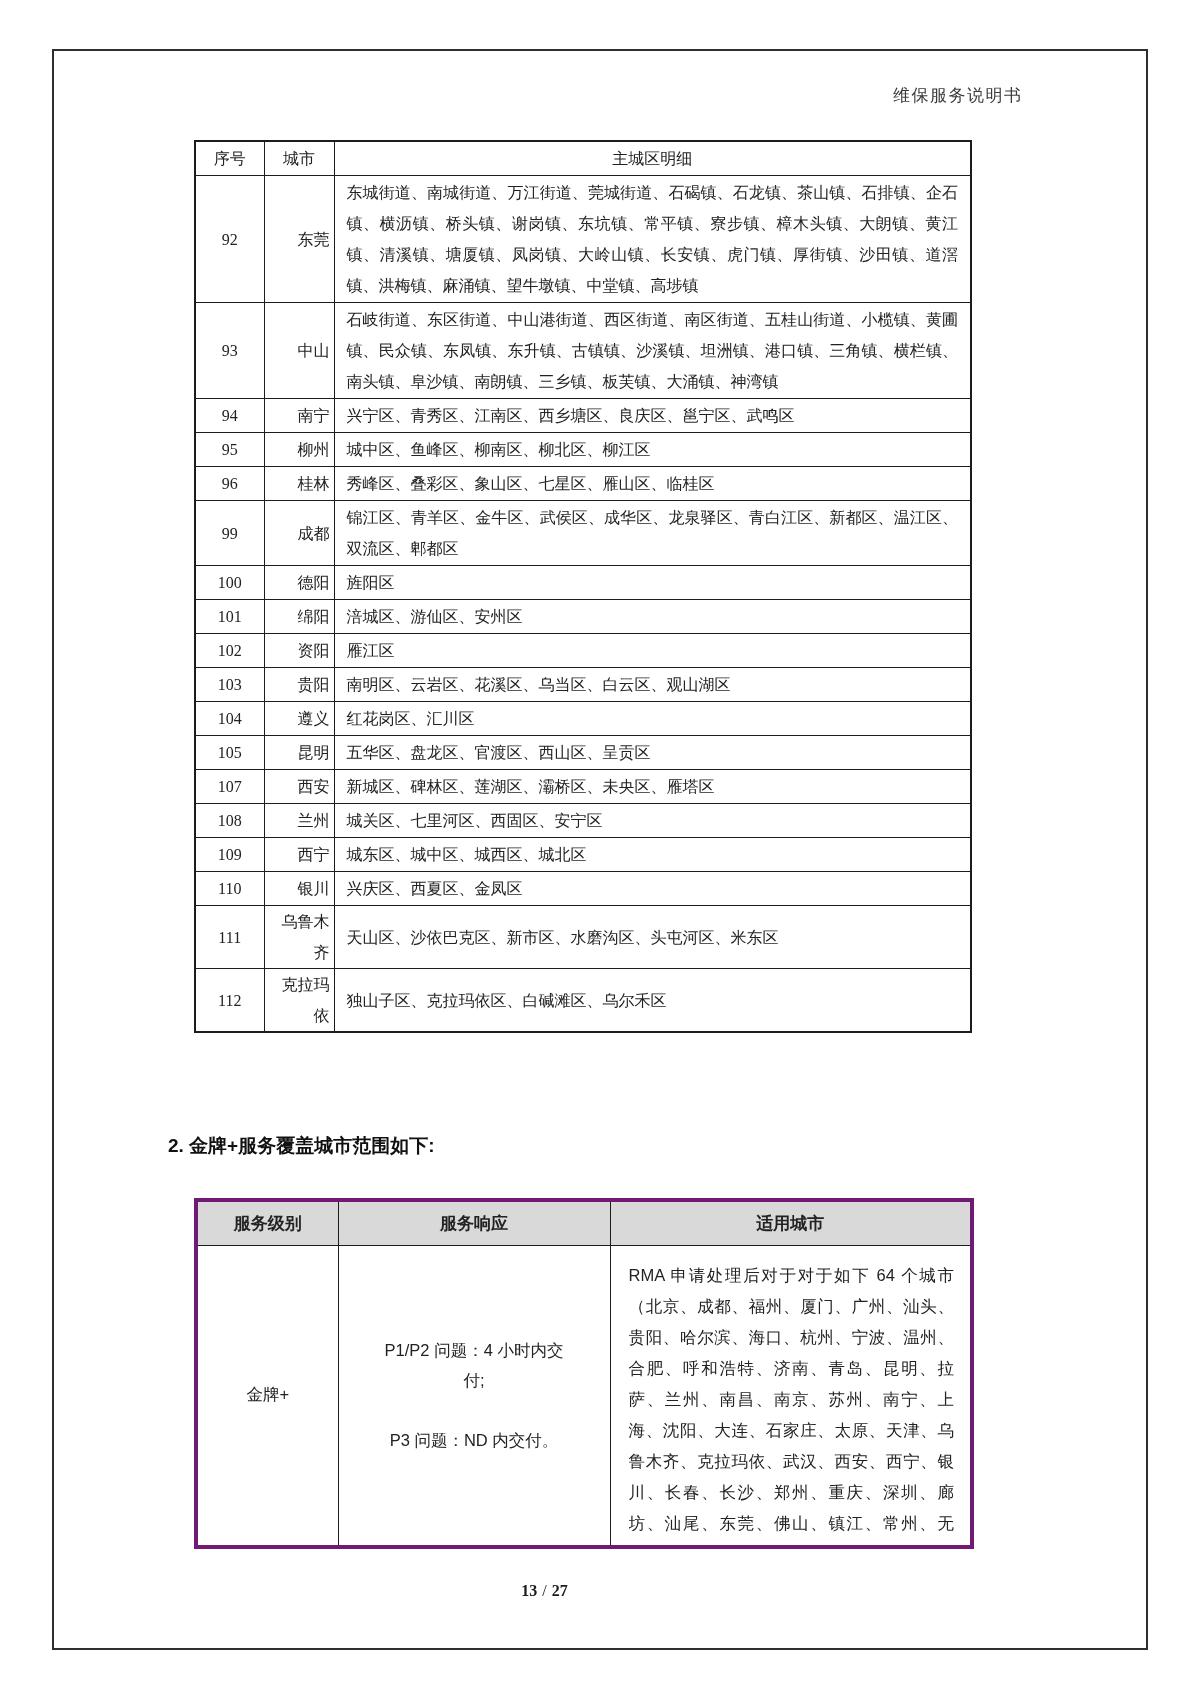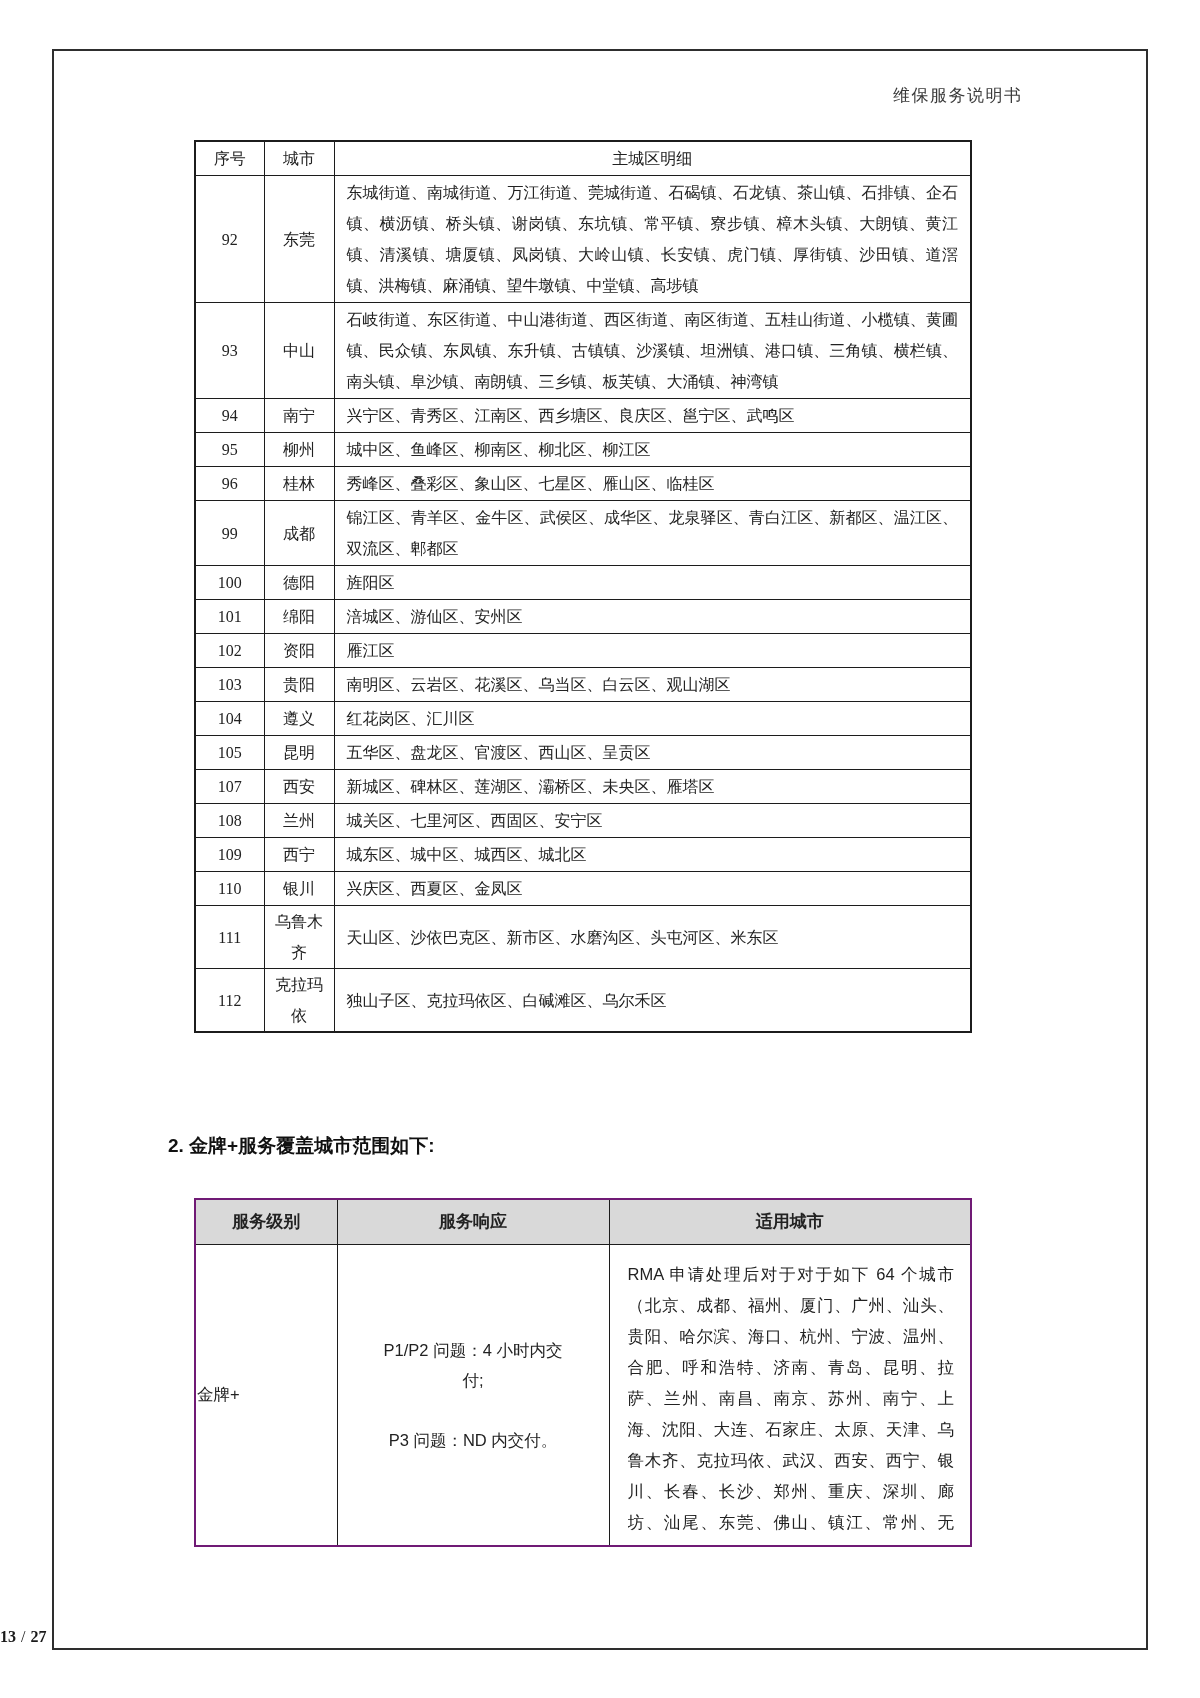--- a/index.html
+++ b/index.html
@@ -29,60 +29,60 @@
   .city-table th,.city-table td{
     border:1px solid #1c1c1c;
     padding:1px 12px;
     line-height:31px;
   }
   .city-table{border:2px solid #1c1c1c;}
   .city-table th{font-weight:normal;height:33px;text-align:center;padding:0 4px;}
   .city-table td{height:30px;}
   .c-no{width:69px;text-align:center;}
   .c-city{width:70px;text-align:center;}
-  td.c-city{padding:0 10px;}
+  td.c-city{padding:0 4px;text-align:right;}
   .c-districts{width:637px;text-align:justify;}
   
   .section-heading{
     position:absolute;left:168px;top:1133px;
     font-family:"Liberation Sans","DejaVu Sans",sans-serif;
     font-size:19px;font-weight:bold;color:#111111;
   }
   
   .service-table{
     position:absolute;left:194px;top:1198px;width:776px;
     border-collapse:collapse;table-layout:fixed;
     font-family:"Liberation Sans","DejaVu Sans",sans-serif;
     font-size:16.5px;color:#222222;
-    border:2px solid #701a75;
+    border:4px solid #701a75;
   }
   .service-table th,.service-table td{
     border:1px solid #1c1c1c;box-sizing:border-box;
   }
   .service-table th{
     height:45px;background:#d9d9d9;font-weight:bold;font-size:17px;text-align:center;
   }
   .s-col-level{width:142px;}
   .s-col-response{width:272px;}
   .s-col-cities{width:362px;}
   .service-table tbody tr{height:302px;}
-  .s-level{vertical-align:middle;}
+  .s-level{text-align:center;vertical-align:middle;}
   .s-response{text-align:center;vertical-align:middle;padding:16px 38px;line-height:30px;}
   .s-response p{margin:0;}
   .s-response .gap{height:30px;}
   .s-cities{vertical-align:top;padding:0;}
   .cities-text{
     height:279px;overflow:hidden;
     margin:14px 16px 0 18px;
     line-height:31px;text-align:justify;
   }
   
   .page-number{
     position:absolute;top:1582px;left:0;width:1089px;
-    text-align:left;font-size:16px;font-weight:bold;color:#1a1a1a;margin-top:46px;
+    text-align:center;font-size:16px;font-weight:bold;color:#1a1a1a;
   }
   .page-number .sep{font-weight:normal;margin:0 5px;}
 </style>
 </head>
 <body>
 
 <div class="screen">
 
   <div class="page-border"></div>
 

